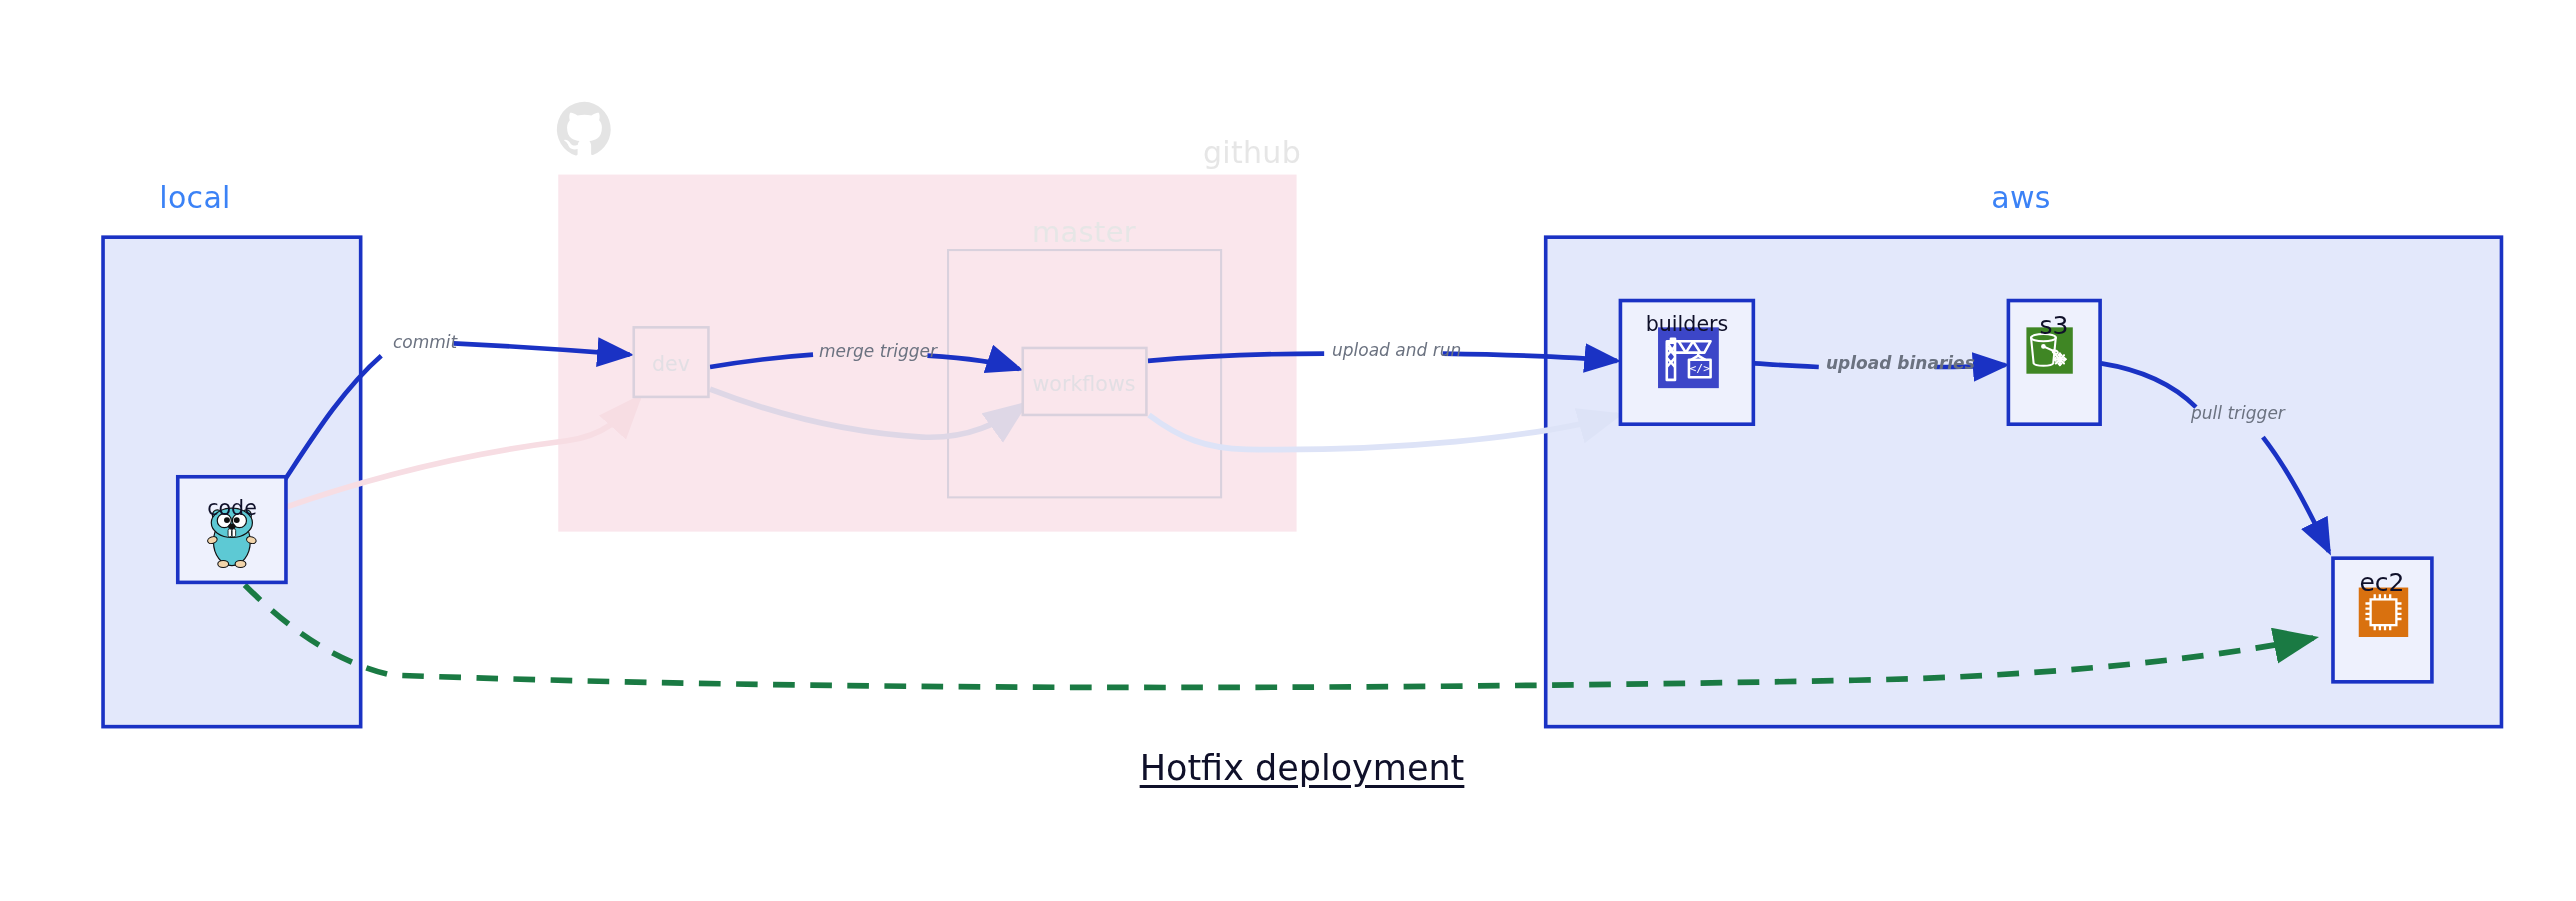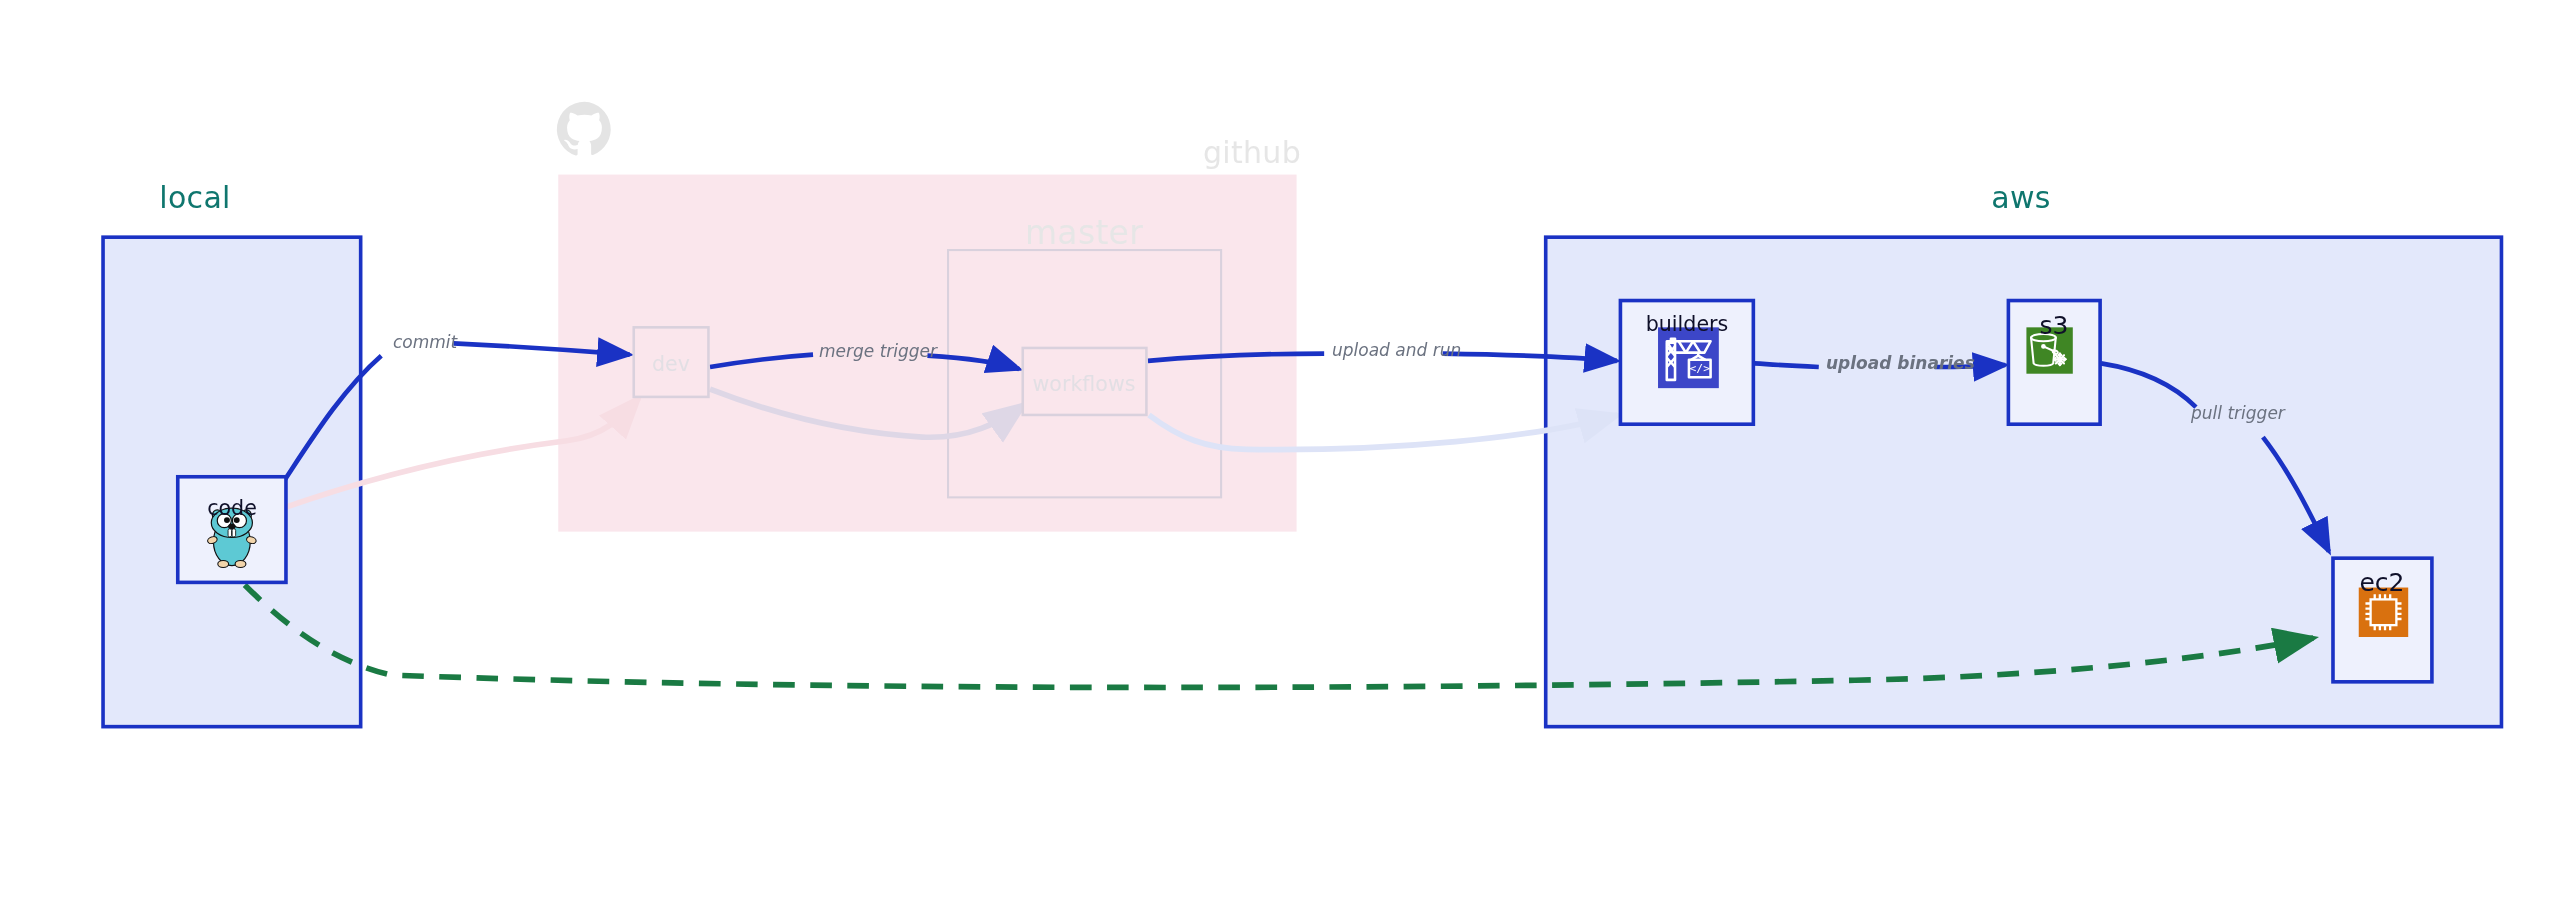--- a/index.html
+++ b/index.html
@@ -7,21 +7,21 @@
     font-family:"DejaVu Sans","Liberation Sans",sans-serif;
     width:2604px;height:902px;overflow:hidden;position:relative;
   }
   #stage{position:absolute;left:0;top:0;width:2604px;height:902px;}
   svg#canvas{position:absolute;left:0;top:0;width:2604px;height:902px;}
 
   
   .cluster-label{
     position:absolute;
     font-size:30px;
-    color:#0f766e;
+    color:#3b82f6;
     white-space:nowrap;
     letter-spacing:0.3px;
   }
   .cluster-label.faded{color:#e6e6e6;}
 
   
   .node-label{
     position:absolute;
     font-size:20.6px;
     font-weight:400;
@@ -179,21 +179,21 @@
         <path d="M4601 1171 L4591 1171 M4601 1181 L4591 1181 M4601 1191 L4591 1191 M4601 1201 L4591 1201"></path>
         <path d="M4651 1171 L4661 1171 M4651 1181 L4661 1181 M4651 1191 L4661 1191 M4651 1201 L4661 1201"></path>
       </g>
     </g>
   </svg>
 
   <div class="cluster-label" style="left:195px;top:197px;transform:translate(-50%,-50%);">local</div>
 
   <div class="cluster-label faded" style="left:1252px;top:152px;transform:translate(-50%,-50%);">github</div>
 
-  <div class="cluster-label faded" style="left:1084px;top:232px;transform:translate(-50%,-50%);font-size:33px;">master</div>
+  <div class="cluster-label faded" style="left:1084px;top:232px;transform:translate(-50%,-50%);font-size:29px;">master</div>
 
   <div class="cluster-label" style="left:2021px;top:197px;transform:translate(-50%,-50%);">aws</div>
 
   <div class="node-label" style="left:232px;top:496px;transform:translate(-50%,0);">code</div>
 
   <div class="node-label faded" style="left:671px;top:352px;transform:translate(-50%,0);">dev</div>
 
   <div class="node-label faded" style="left:1084px;top:372px;transform:translate(-50%,0);">workflows</div>
 
   <div class="node-label" style="left:1687px;top:312px;transform:translate(-50%,0);">builders</div>
@@ -205,15 +205,16 @@
   <div class="edge-label" style="left:393px;top:332px;">commit</div>
 
   <div class="edge-label" style="left:819px;top:341px;">merge trigger</div>
 
   <div class="edge-label" style="left:1332px;top:340px;">upload and run</div>
 
   <div class="edge-label" style="left:1826px;top:353px;font-weight:bold;">upload binaries</div>
 
   <div class="edge-label" style="left:2191px;top:403px;">pull trigger</div>
 
+  <div class="diagram-title" style="left:1302px;top:748px;transform:translate(-50%,0);">Hotfix deployment</div>
 
 </div>
 
 
 </body></html>

